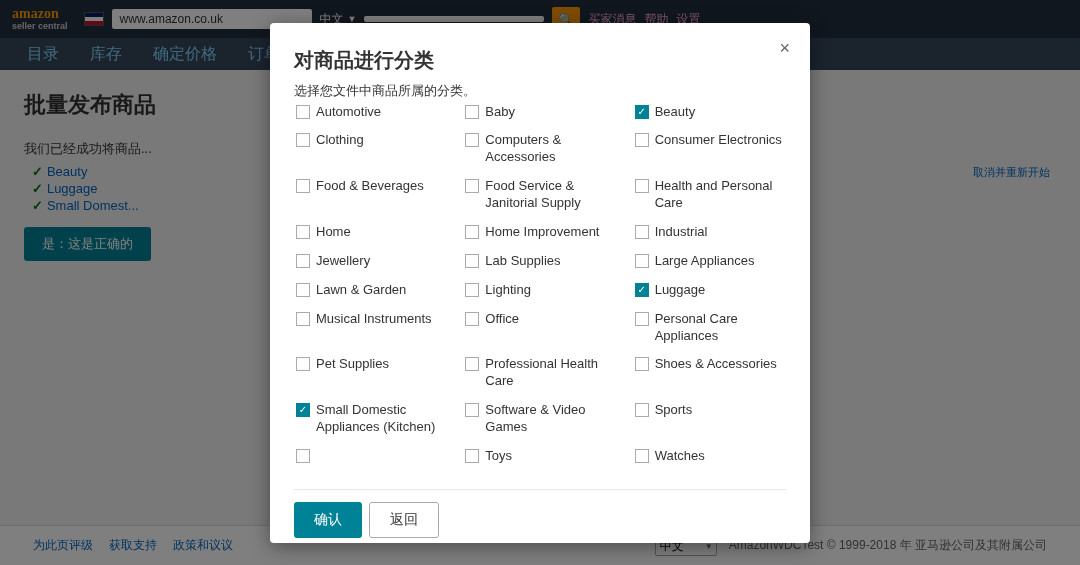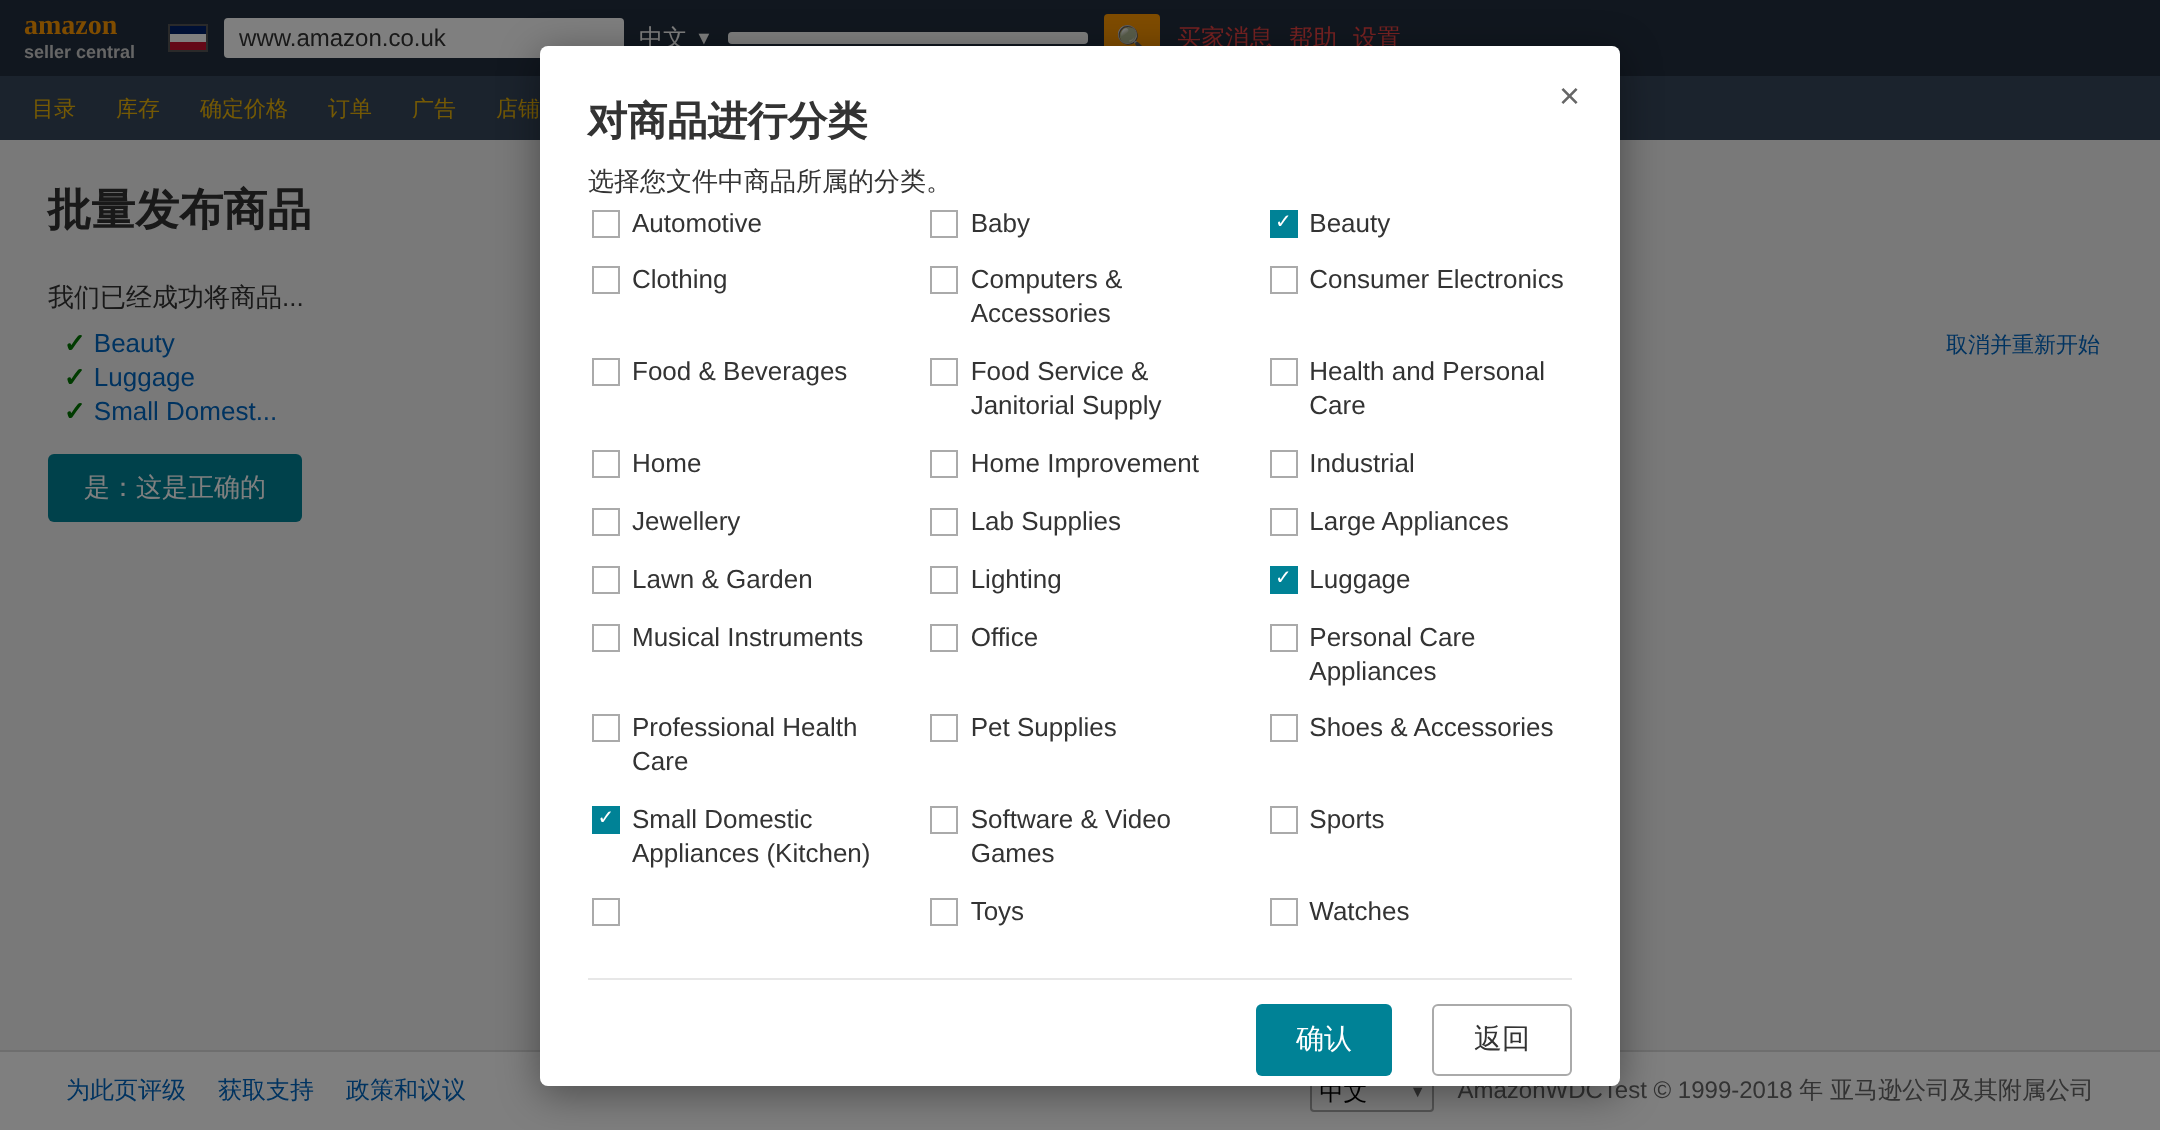--- a/index.html
+++ b/index.html
@@ -58,39 +58,40 @@
     .search-icon-btn {
       background: #ff9900;
       border: none;
       border-radius: 2px;
       width: 28px; height: 24px;
       cursor: pointer;
       display: flex; align-items: center; justify-content: center;
       color: #333;
     }
     .top-bar-links {
-      color: #ef4444;
+      color: #f9a8d4;
       font-size: 12px;
       display: flex; gap: 8px; align-items: center;
     }
     .top-bar-links span { cursor: pointer; }
 
     
     .sec-nav {
       background: #37475a;
       height: 32px;
       display: flex;
       align-items: center;
       padding: 0 16px;
       gap: 20px;
     }
     .sec-nav span {
-      color: #eab308;
-      font-size: 11px;
-      cursor: pointer;
+      color: #7dd3fc;
+      font-size: 16px;
+      cursor: pointer;
+      margin-left: 11px;
     }
 
     
     .main-content {
       padding: 20px 24px;
     }
     .page-title {
       font-size: 22px;
       font-weight: bold;
       color: #333;
@@ -220,22 +221,21 @@
     }
     .category-label {
       font-size: 13px;
       color: #333;
       line-height: 1.3;
     }
 
     
     .modal-footer {
       display: flex;
-      justify-content: flex-end;
-      gap: 20px;
+      gap: 7px;
       margin-top: 8px;
       padding-top: 12px;
       border-top: 1px solid #e7e7e7;
     }
     .btn-confirm {
       background: #008296;
       color: white;
       border: none;
       border-radius: 3px;
       padding: 8px 20px;
@@ -442,25 +442,25 @@
         <div class="category-item">
           <div class="category-checkbox"></div>
           <span class="category-label">Office</span>
         </div>
         <div class="category-item">
           <div class="category-checkbox"></div>
           <span class="category-label">Personal Care Appliances</span>
         </div>
         <div class="category-item">
           <div class="category-checkbox"></div>
+          <span class="category-label">Pet Supplies</span>
+        </div>
+        <div class="category-item">
+          <div class="category-checkbox"></div>
           <span class="category-label">Professional Health Care</span>
-        </div>
-        <div class="category-item">
-          <div class="category-checkbox"></div>
-          <span class="category-label">Pet Supplies</span>
         </div>
         <div class="category-item">
           <div class="category-checkbox"></div>
           <span class="category-label">Shoes &amp; Accessories</span>
         </div>
         <div class="category-item">
           <div class="category-checkbox checked"></div>
           <span class="category-label">Small Domestic Appliances (Kitchen)</span>
         </div>
         <div class="category-item">

